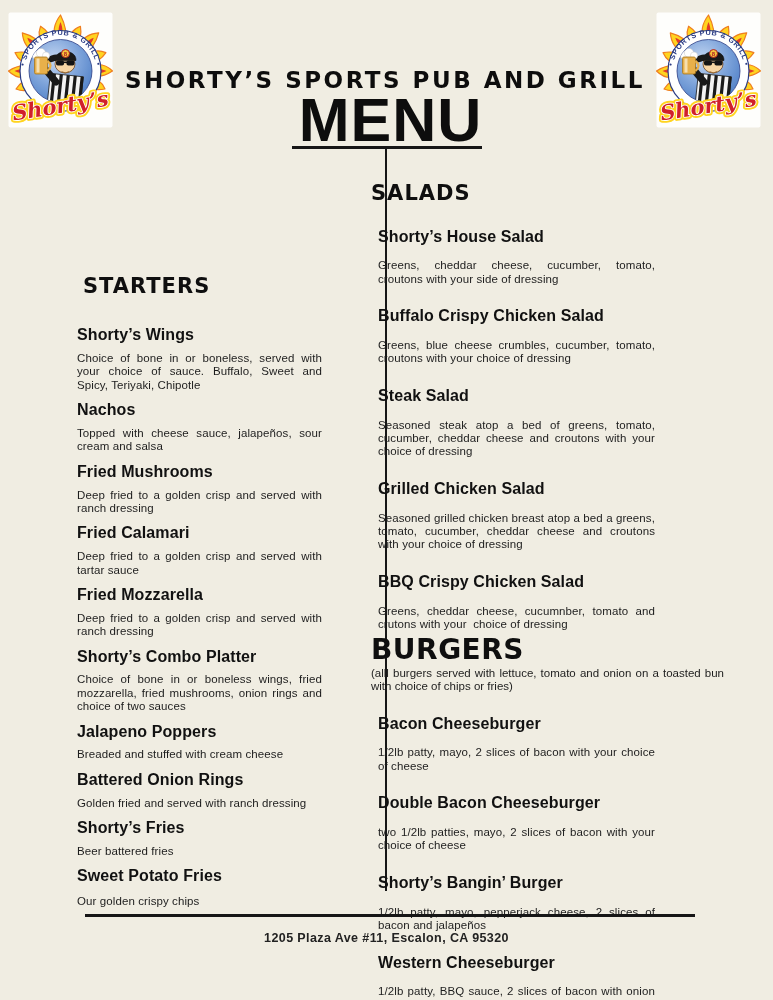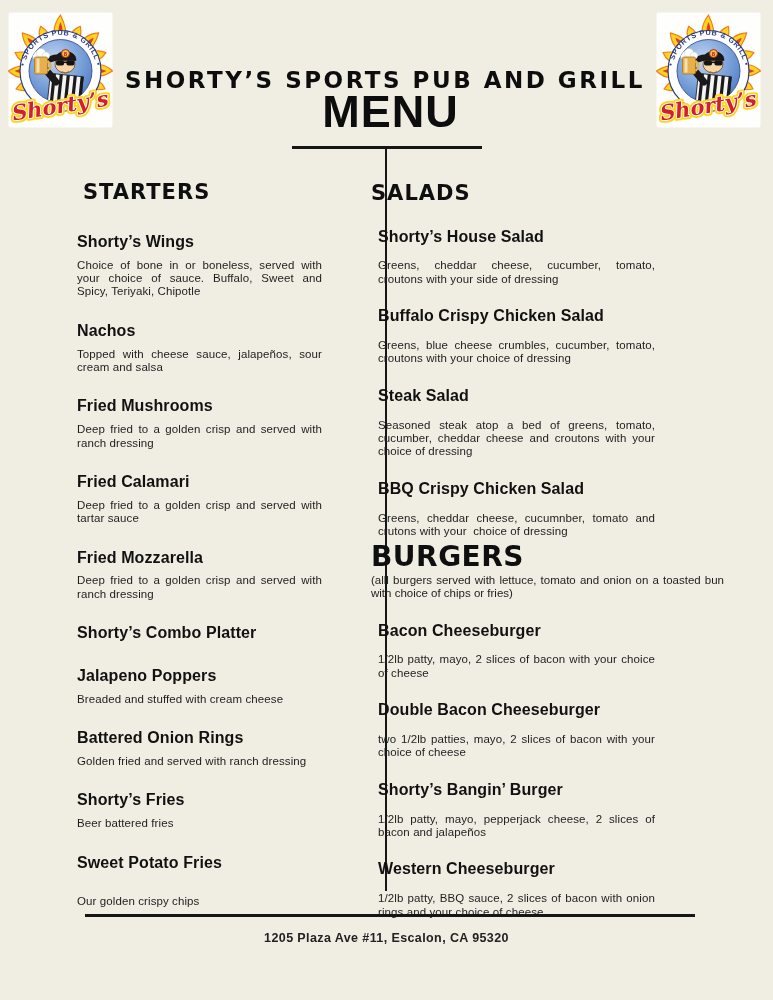--- a/index.html
+++ b/index.html
@@ -12,40 +12,40 @@
   .logo { position:absolute; top:12px; width:105px; height:116px; }
   .logo-left  { left:8px; }
   .logo-right { left:656px; }
   .header-title {
     position:absolute; top:69px; left:125px; right:125px; 
     font-family:"DejaVu Sans", sans-serif; font-weight:bold; font-size:23px;
     letter-spacing:2.5px; line-height:1; color:#0d0d0d; white-space:nowrap;
   }
   .menu-title {
     position:absolute; top:87px; left:8px; right:0; text-align:center;
-    font-family:"Liberation Sans", sans-serif; font-weight:bold; font-size:45px;
+    font-family:"Liberation Sans", sans-serif; font-weight:bold; font-size:61px;
     letter-spacing:1px; line-height:1.1; color:#0d0d0d;
   }
   .menu-underline { position:absolute; top:146px; left:292px; width:190px; height:3px; background:#161616; }
   .divider-v      { position:absolute; top:148px; left:385px; width:2px; height:743px; background:#161616; }
 
   .columns { position:absolute; top:148px; left:0; width:718px; display:flex; align-items:center; }
   .col-left  { width:386px; padding:22px 16px 0 77px; }
   .col-right { width:387px; padding:17px 3px 0 40px; }
 
   .section-heading {
     font-family:"DejaVu Sans", sans-serif; font-weight:bold; font-size:21px;
     letter-spacing:1px; line-height:1.22; color:#0f0f0f;
   }
   .col-left  .section-heading { margin:0 0 26px 6px; }
   .col-right .section-heading { margin:16px 0 6px -7px; }
   .section-heading.burgers { font-size:28px; letter-spacing:0.5px; line-height:1.05; margin:4px 0 0 -7px; }
 
   .menu-item { margin-top:20px; }
-  .col-left .menu-item  { margin-top:22px; }
+  .col-left .menu-item  { margin-top:8px; }
   .col-right .menu-item { max-width:277px; }
   .item-name {
     font-size:16px; font-weight:bold; letter-spacing:0.1px; line-height:1.3; color:#111111;
   }
   .item-desc {
     font-size:11.5px; line-height:13.4px; letter-spacing:0.1px; color:#1d1d1d;
     text-align:justify; white-space:pre-wrap;
   }
   .col-left  .item-desc { margin-top:6px; }
   .col-right .item-desc { margin-top:12px; }
@@ -236,20 +236,21 @@
       <div class="menu-item">
         <h3 class="item-name">Fried Calamari</h3>
         <p class="item-desc">Deep fried to a golden crisp and served with tartar sauce</p>
       </div>
       <div class="menu-item">
         <h3 class="item-name">Fried Mozzarella</h3>
         <p class="item-desc">Deep fried to a golden crisp and served with ranch dressing</p>
       </div>
       <div class="menu-item">
         <h3 class="item-name">Shorty’s Combo Platter</h3>
+        <p class="item-desc">Choice of bone in or boneless wings, fried mozzarella, fried mushrooms, onion rings and choice of two sauces</p>
       </div>
       <div class="menu-item">
         <h3 class="item-name">Jalapeno Poppers</h3>
         <p class="item-desc">Breaded and stuffed with cream cheese</p>
       </div>
       <div class="menu-item">
         <h3 class="item-name">Battered Onion Rings</h3>
         <p class="item-desc">Golden fried and served with ranch dressing</p>
       </div>
       <div class="menu-item">
@@ -275,20 +276,24 @@
         </div>
         <div class="menu-item">
           <h3 class="item-name">Buffalo Crispy Chicken Salad</h3>
           <p class="item-desc">Greens, blue cheese crumbles, cucumber, tomato, croutons with your choice of dressing</p>
         </div>
         <div class="menu-item">
           <h3 class="item-name">Steak Salad</h3>
           <p class="item-desc">Seasoned steak atop a bed of greens, tomato, cucumber, cheddar cheese and croutons with your choice of dressing</p>
         </div>
         <div class="menu-item">
+          <h3 class="item-name">Grilled Chicken Salad</h3>
+          <p class="item-desc">Seasoned grilled chicken breast atop a bed a greens, tomato, cucumber, cheddar cheese and croutons with your choice of dressing</p>
+        </div>
+        <div class="menu-item">
           <h3 class="item-name">BBQ Crispy Chicken Salad</h3>
           <p class="item-desc">Greens, cheddar cheese, cucumnber, tomato and crutons with your  choice of dressing</p>
         </div>
       </div>
 
       <div>
         <h2 class="section-heading burgers">BURGERS</h2>
         <p class="burgers-note">(alll burgers served with lettuce, tomato and onion on a toasted bun with choice of chips or fries)</p>
 
         <div class="menu-item">

